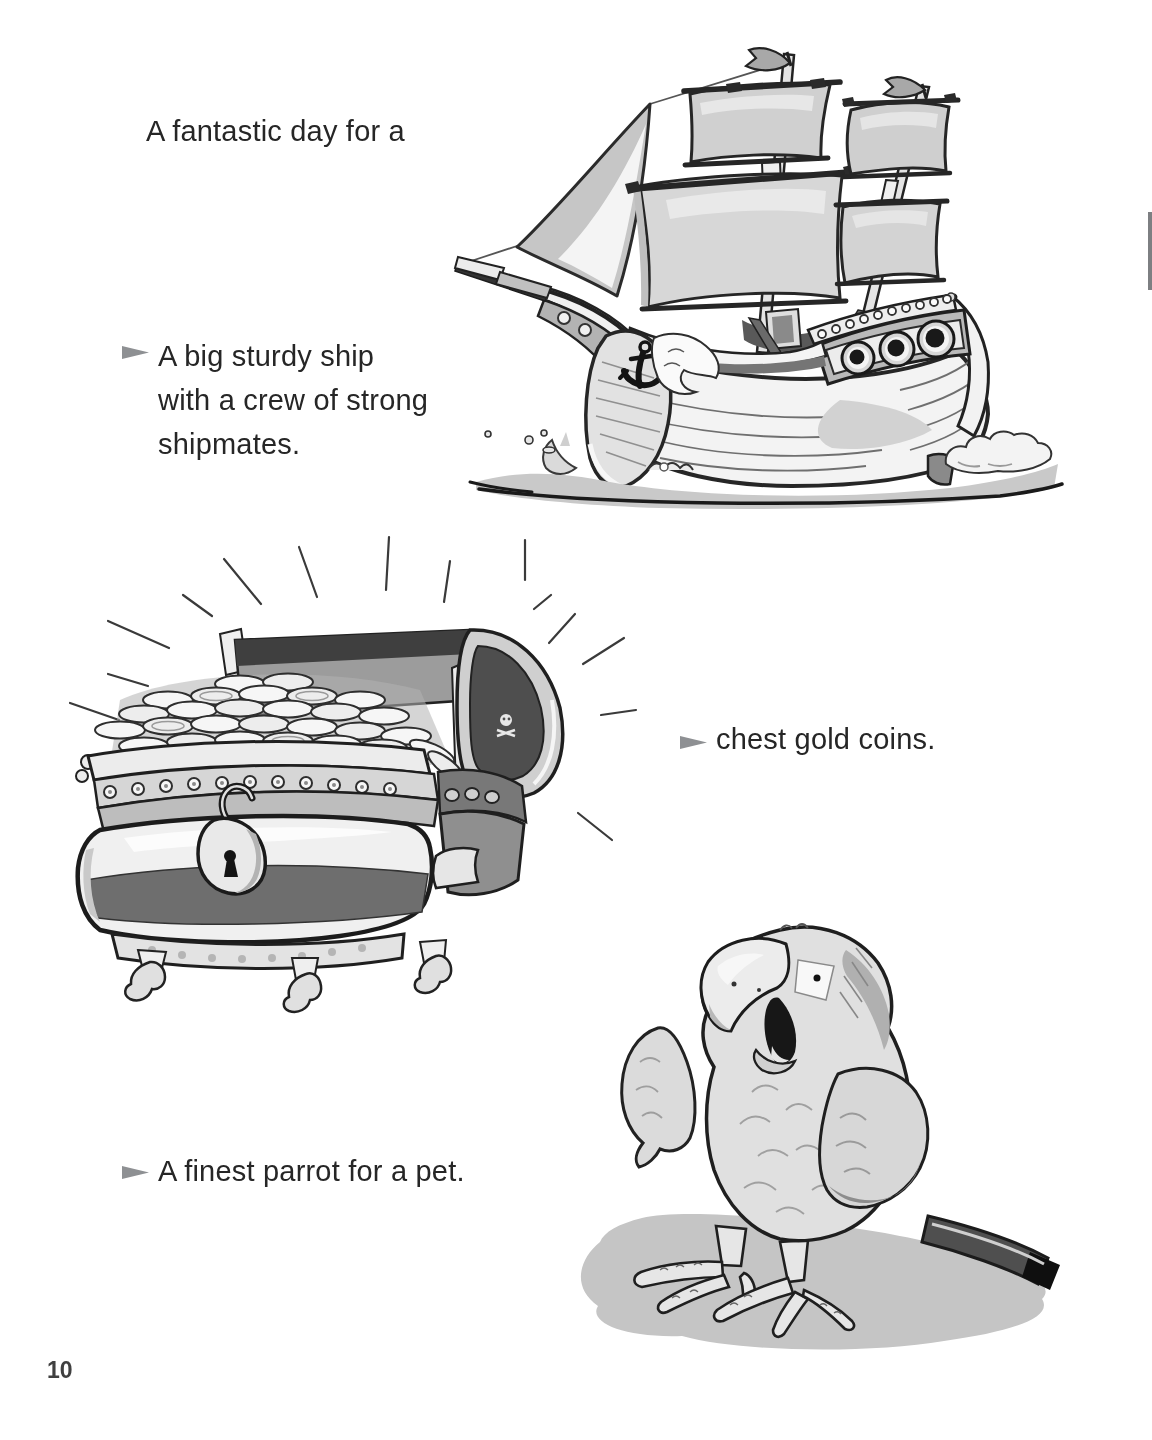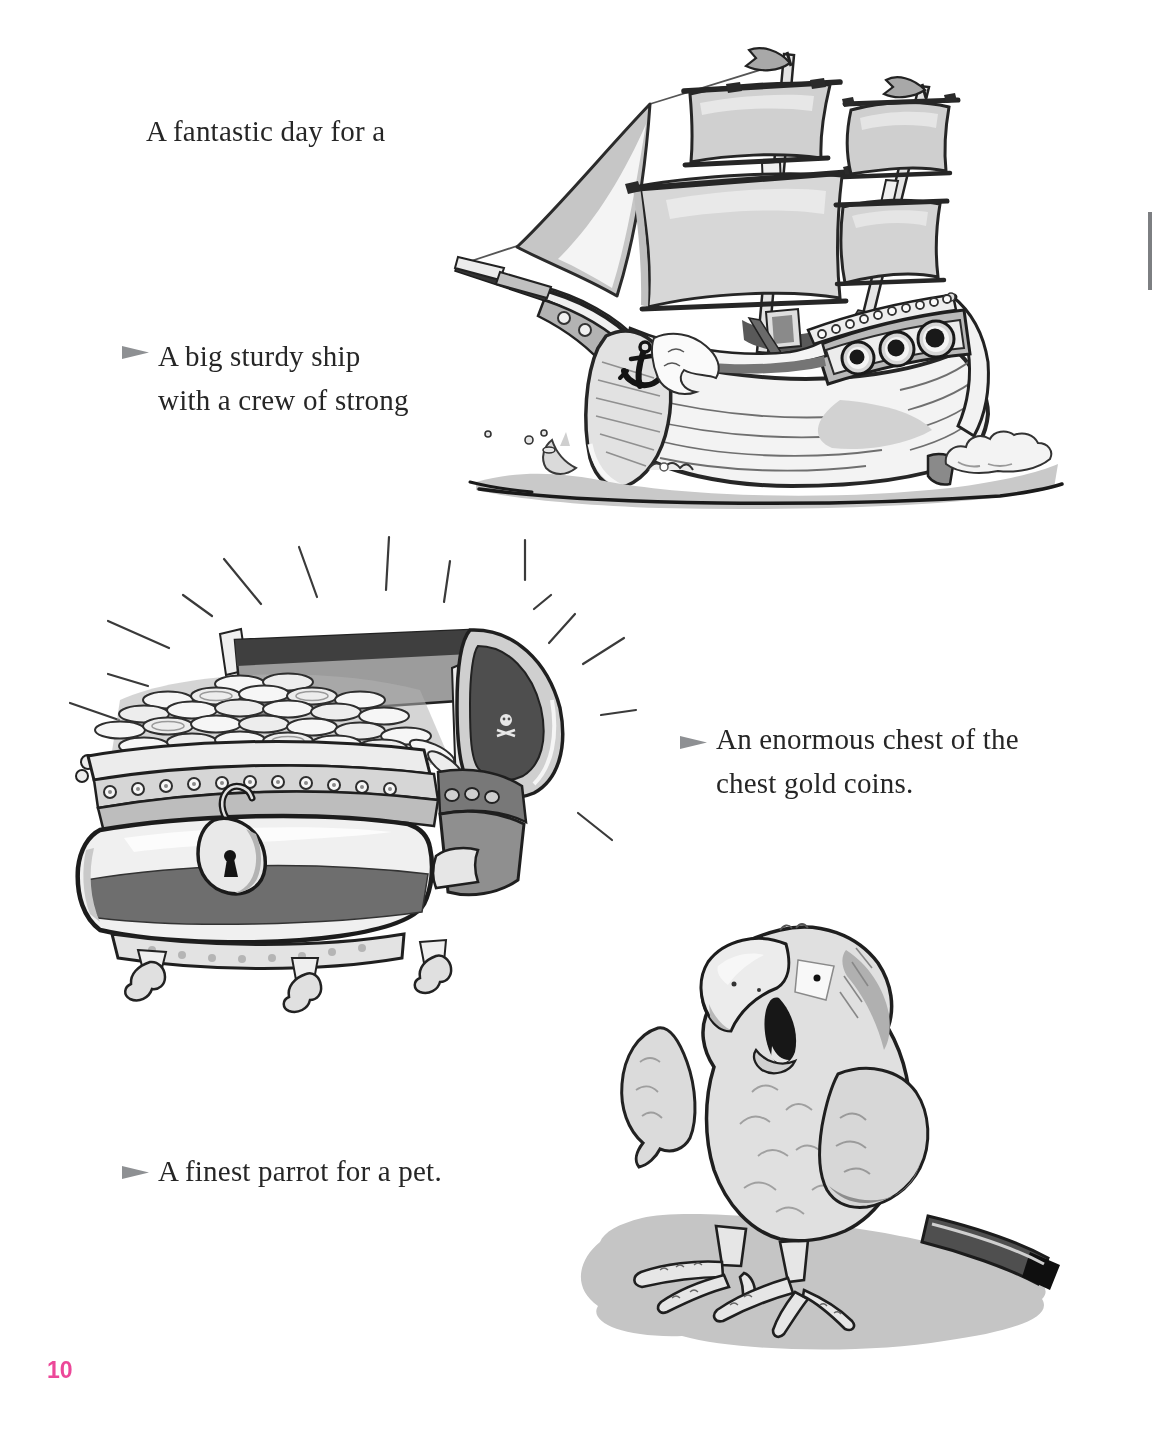--- a/index.html
+++ b/index.html
@@ -2,24 +2,24 @@
 <html><head>
 <meta charset="utf-8">
 <style>
   html,body { margin:0; padding:0; background:#e8e8e8; }
   .page {
     position:relative; width:1152px; height:1440px; margin:0 auto;
     background:#ffffff; overflow:hidden;
     font-family:"Liberation Sans", sans-serif; color:#262626;
   }
   .textblock { position:absolute; font-size:29px; line-height:44px; letter-spacing:.2px; }
-  .textblock .line { display:block; white-space:nowrap;font-family:Liberation Serif, serif; }
+  .textblock .line { display:block; white-space:nowrap; }
   .indent-first .line:first-child { padding-left:26px; }
   .bullet-arrow { position:absolute; width:27px; height:19px; }
-  .page-number { position:absolute; left:47px; top:1357px; font-size:23px; font-weight:bold; color:#ec4899; }
+  .page-number { position:absolute; left:47px; top:1357px; font-size:23px; font-weight:bold; color:#404040; }
   .edge-tab { position:absolute; right:0; top:212px; width:4px; height:78px; background:#7d7f82; }
   .illus { position:absolute; }
   svg { display:block; }
 </style>
 </head>
 <body>
 
 <div class="page">
 
   <div class="textblock indent-first" style="left:120px; top:109px;">
@@ -188,20 +188,21 @@
       </g>
     </svg>
   </div>
 
   <svg class="bullet-arrow" style="left:122px; top:343px;" viewBox="0 0 27 19">
     <polygon points="0,3 27,9.5 0,16" fill="#8e9093"></polygon>
   </svg>
   <div class="textblock" style="left:158px; top:311px;margin-top:23px;">
     <span class="line">A big sturdy ship</span>
     <span class="line">with a crew of strong</span>
+    <span class="line">shipmates.</span>
   </div>
 
   <div class="illus" style="left:60px; top:525px;">
     <svg width="610" height="495" viewBox="60 525 610 495" role="img" aria-label="Ornate open treasure chest overflowing with stacked gold coins, a padlock on the front, skull and crossbones inside the lid, and shine rays radiating outward">
       <g stroke="#3a3a3a" stroke-width="2.2" stroke-linecap="round">
         <path d="M70,703 L119,720"></path>
           <path d="M108,674 L148,686"></path>
           <path d="M108,621 L169,648"></path>
         <path d="M183,595 L212,616"></path>
           <path d="M224,559 L261,604"></path>
@@ -355,21 +356,20 @@
         <path d="M306,974 C294,978 287,987 289,997 C282,1000 282,1008 289,1011 C298,1014 308,1009 310,1000 C317,1000 322,994 321,986 C320,977 313,971 306,974 Z" fill="#e0e0e0" stroke="#222" stroke-width="2.5"></path>
         <path d="M436,956 C425,960 418,968 420,978 C413,981 413,989 420,992 C429,995 438,990 440,982 C447,982 452,976 451,968 C450,960 443,954 436,956 Z" fill="#e0e0e0" stroke="#222" stroke-width="2.5"></path>
       </g>
     </svg>
   </div>
 
   <svg class="bullet-arrow" style="left:680px; top:733px;" viewBox="0 0 27 19">
     <polygon points="0,3 27,9.5 0,16" fill="#8e9093"></polygon>
   </svg>
   <div class="textblock" style="left:716px; top:717px;">
-    <span class="line">An enormous chest of the</span>
     <span class="line">chest gold coins.</span>
   </div>
 
   <div class="illus" style="left:545px; top:885px;">
     <svg width="540" height="475" viewBox="545 885 540 475" role="img" aria-label="Chubby cartoon parrot with a hooked open beak, white eye patch, fluffy wings, long dark tail and scaly feet, standing on a soft shadow">
       <path d="M600,1242 C578,1260 572,1288 598,1306 C588,1322 622,1338 682,1336 C740,1352 866,1354 944,1341 C1010,1332 1054,1318 1042,1299 C1058,1283 1018,1265 978,1259 C935,1232 700,1203 642,1218 C618,1224 604,1232 600,1242 Z" fill="#c5c5c5"></path>
       <g>
         <path d="M928,1216 C978,1228 1020,1243 1048,1258 L1038,1284 C1008,1268 962,1252 922,1242 Z" fill="#4f4f4f" stroke="#1c1c1c" stroke-width="3"></path>
         <path d="M1030,1252 L1060,1265 L1050,1290 L1022,1277 Z" fill="#0f0f0f"></path>
         <path d="M932,1224 C978,1236 1018,1250 1044,1264" stroke="#cfcfcf" stroke-width="3" fill="none"></path>

